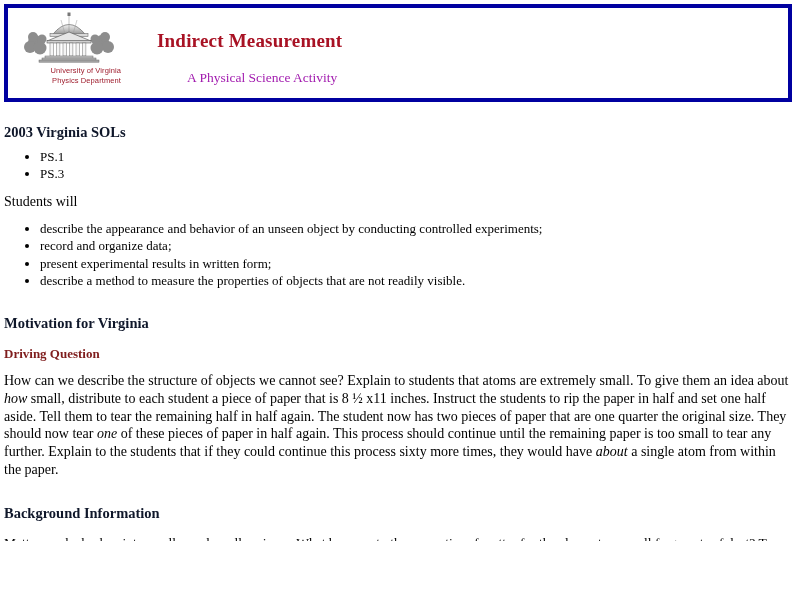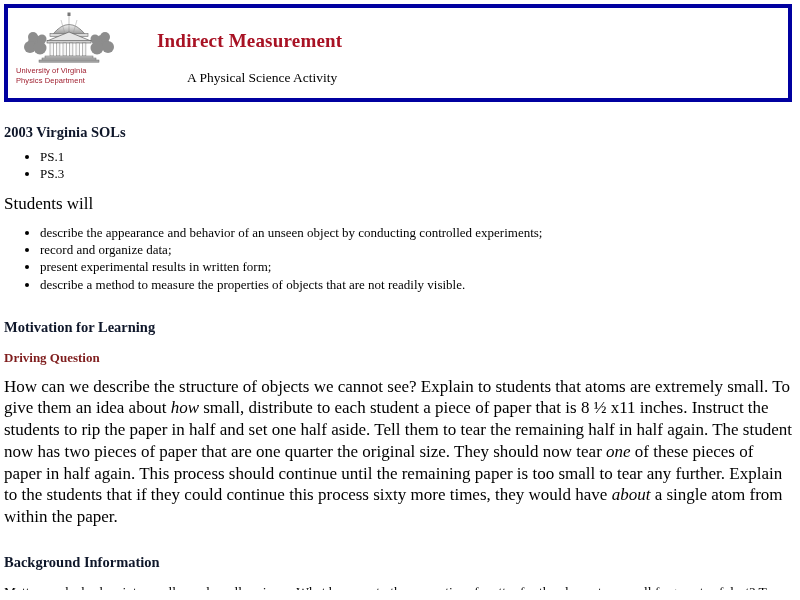--- a/index.html
+++ b/index.html
@@ -26,21 +26,21 @@
     height: 98px;
     box-sizing: border-box;
     display: flex;
     align-items: flex-start;
     position: relative;
   }
   .logo-block {
     width: 105px;
     padding: 4px 0 0 8px;
     flex: 0 0 auto;
-    text-align: left;
+    text-align: right;
   }
   .rotunda-wrap {
     width: 92px;
     height: 52px;
     margin: 0 auto;
     display: block;
   }
   .logo-caption {
     font-family: "Liberation Sans", "DejaVu Sans", sans-serif;
     font-size: 7.5px;
@@ -57,21 +57,21 @@
   .main-title {
     font-family: "Liberation Serif", "DejaVu Serif", serif;
     font-weight: bold;
     font-size: 19px;
     color: #A81224;
     margin: 0 16px 18px 0;
     letter-spacing: 0.2px;
   }
   .sub-title {
     font-size: 13.5px;
-    color: #000000;
+    color: #a21caf;
     margin: 0 13px 0 30px;
   }
 
   
   .doc-body {
     padding: 0 6px 0 4px;
   }
   h2.section-heading {
     font-family: Liberation Serif, serif;
     color: #0f172a;
@@ -84,21 +84,21 @@
   }
   h3.sub-heading {
     font-family: "Liberation Serif", "DejaVu Serif", serif;
     color: #7f1d1d;
     font-weight: bold;
     font-size: 13px;
     margin: 14px 0 10px 0;
   }
   p.body-text {
     margin: 10px 0 10px 0;
-    font-size: 17px;
+    font-size: 14px;
     line-height: 1.28;
     text-align: left;
   }
   ul.doc-list {
     margin: 6px 0 6px 0;
     padding-left: 36px;
     list-style-type: disc;
   }
   ul.doc-list li {
     margin: 1px 0 1px 0;
@@ -188,20 +188,20 @@
   </ul>
 
   <p class="body-text">Students will</p>
   <ul class="doc-list">
     <li>describe the appearance and behavior of an unseen object by conducting controlled experiments;</li>
     <li>record and organize data;</li>
     <li>present experimental results in written form;</li>
     <li>describe a method to measure the properties of objects that are not readily visible.</li>
   </ul>
 
-  <h2 class="section-heading tight-top">Motivation for Learning</h2>
+  <h2 class="section-heading tight-top">Motivation for Virginia</h2>
   <h3 class="sub-heading">Driving Question</h3>
   <p class="body-text"><span>How can we describe the structure of objects we cannot see? Explain to students that atoms are extremely small. To give them an idea about </span><i>how</i><span> small, distribute to each student a piece of paper that is 8 ½ x11 inches. Instruct the students to rip the paper in half and set one half aside. Tell them to tear the remaining half in half again. The student now has two pieces of paper that are one quarter the original size. They should now tear </span><i>one</i><span> of these pieces of paper in half again. This process should continue until the remaining paper is too small to tear any further. Explain to the students that if they could continue this process sixty more times, they would have </span><i>about</i><span> a single atom from within the paper.</span></p>
 
   <h2 class="section-heading tight-top">Background Information</h2>
   <p class="clipped-line">Matter can be broken into smaller and smaller pieces. What happens to the properties of matter for the elementary small fragments of dust? To break what</p>
 
 </div>
 
 </body></html>

